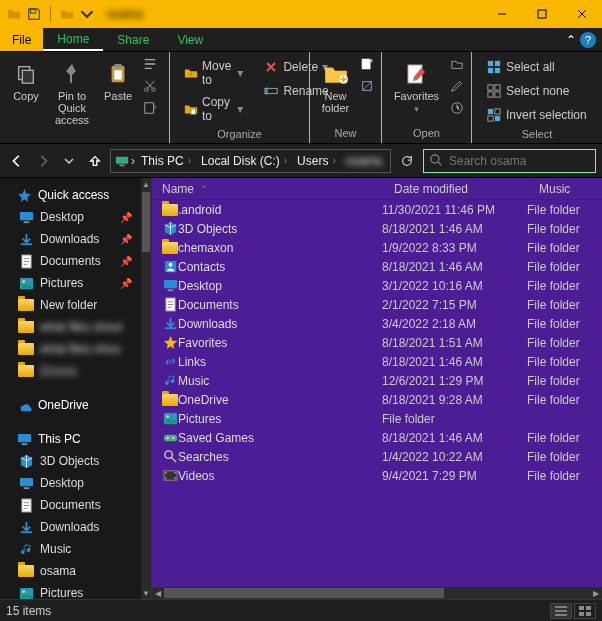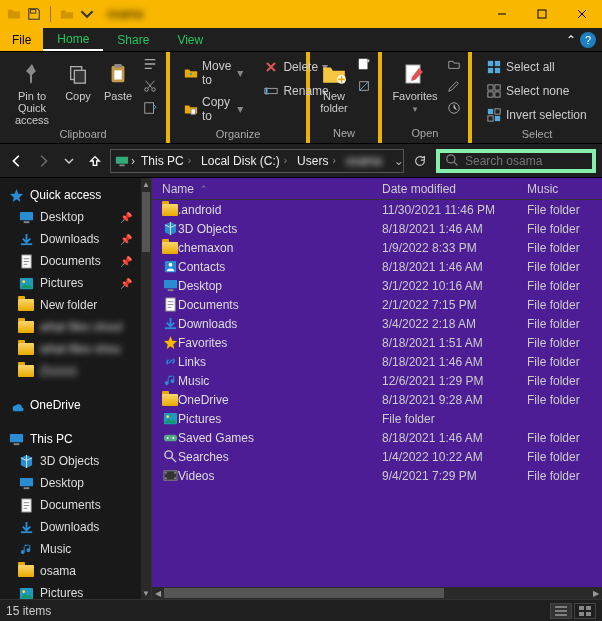--- a/index.html
+++ b/index.html
@@ -15,59 +15,59 @@
 
 .menubar { height: 24px; background: #1f1f1f; display: flex; align-items: stretch; border-bottom: 1px solid #000; position: relative; }
 .menubar .filetab { background: #f9b700; color: #000; padding: 4px 12px; display: flex; align-items: center; }
 .menubar .mtab { padding: 4px 14px; display: flex; align-items: center; color: #22c55e; }
 .menubar .mtab.active { background: #1f1f1f; border-bottom: 2px solid #fff; }
 .menubar .mright { position: absolute; right: 6px; top: 4px; display: flex; gap: 4px; align-items: center; }
 .menubar .mright .chev { color: #fff; }
 .menubar .mright .help { width: 16px; height: 16px; border-radius: 50%; background: #1e7fbe; color: #fff; display: flex; align-items: center; justify-content: center; font-size: 11px; }
 
 .ribbon { height: 92px; background: #1f1f1f; display: flex; border-bottom: 1px solid #000; }
-.rgroup { display: flex; flex-direction: column; border-right: 4px solid #eab308; }
+.rgroup { display: flex; flex-direction: column; border-right: 1px solid #eab308; }
 .rgroup .body { flex: 1; display: flex; align-items: flex-start; padding: 4px 6px 0 6px; }
 .rgroup .label { text-align: center; font-size: 11px; color: #aaa; padding: 2px 0 4px 0; }
 .rbtn-lg { width: 52px; display: flex; flex-direction: column; align-items: center; text-align: center; gap: 2px; color: #ccc; padding: 4px 2px 0 2px; }
 .rbtn-lg .ico { width: 28px; height: 28px; display: flex; align-items: center; justify-content: center; }
 .rbtn-lg .txt { font-size: 11px; line-height: 1.1; }
 .rbtn-sm { display: flex; align-items: center; gap: 4px; color: #ccc; padding: 3px 6px; font-size: 11px; }
 .stack { display: flex; flex-direction: column; gap: 2px; margin-left: 4px; }
 .ico svg, .ico16 svg { display: block; }
 .ico16 { width: 16px; height: 16px; display: inline-flex; align-items: center; justify-content: center; }
 
 .navbar { height: 34px; background: #1f1f1f; display: flex; align-items: center; padding: 0 6px; gap: 4px; border-bottom: 1px solid #000; }
 .navbtn { width: 22px; height: 22px; display: flex; align-items: center; justify-content: center; color: #fff; }
 .navbtn.dis { color: #666; }
 .breadcrumb { flex: 1; height: 24px; border: 1px solid #555; background: #1f1f1f; display: flex; align-items: center; padding: 0 4px; gap: 2px; overflow: hidden; }
 .crumb { display: flex; align-items: center; gap: 4px; color: #eee; padding: 0 4px; font-size: 12px; white-space: nowrap; }
 .crumb .chev { color: #888; font-size: 10px; }
 .bc-drop { margin-left: auto; color: #aaa; padding: 0 6px; }
 .refresh { width: 24px; height: 24px; display: flex; align-items: center; justify-content: center; color: #ccc; }
-.searchbox { width: 160px; height: 24px; border: 4px solid #86efac; background: #1f1f1f; display: flex; align-items: center; padding: 0 6px; gap: 6px; color: #888; }
+.searchbox { width: 173px; height: 24px; border: 1px solid #86efac; background: #1f1f1f; display: flex; align-items: center; padding: 0 6px; gap: 6px; color: #888; }
 .searchbox input { flex: 1; background: transparent; border: none; outline: none; color: #ccc; font-size: 12px; }
 
 .content { flex: 1; display: flex; min-height: 0; position: relative; }
 .sidebar { width: 152px; background: #191919; border-right: 1px solid #333; overflow: hidden; display: flex; flex-direction: column; position: relative; }
 .tree { flex: 1; overflow: hidden; padding: 6px 0; }
 .tnode { display: flex; align-items: center; gap: 6px; padding: 3px 4px 3px 18px; color: #ddd; white-space: nowrap; }
 .tnode .pin { position: absolute; right: 18px; color: #888; font-size: 10px; }
-.tnode.section { padding-left: 8px; color: #fff; margin-top: 2px; }
+.tnode.section { padding-left: 16px; color: #fff; margin-top: 2px; }
 .tnode.section.first { margin-top: 0; }
 .tnode.blurred span.lab { filter: blur(3px); }
 .side-scroll { position: absolute; right: 0; top: 0; bottom: 0; width: 10px; background: #2a2a2a; }
 .side-scroll .thumb { position: absolute; left: 1px; right: 1px; top: 14px; height: 60px; background: #555; }
 .side-scroll .arr { position: absolute; left: 0; right: 0; height: 12px; display: flex; align-items: center; justify-content: center; color: #999; font-size: 8px; }
 .side-scroll .arr.up { top: 0; } .side-scroll .arr.dn { bottom: 0; }
 
 .main { flex: 1; background: #4c1d95; display: flex; flex-direction: column; min-width: 0; }
 .cols { display: flex; height: 22px; border-bottom: 1px solid #333; color: #ccc; align-items: center; }
 .ch-name { width: 230px; padding-left: 10px; display: flex; align-items: center; gap: 6px; }
-.ch-date { width: 145px; }
+.ch-date { width: 145px; margin-left: 12px; }
 .ch-type { flex: 1; }
 .rows { flex: 1; overflow: hidden; }
 .row { display: flex; align-items: center; height: 19px; color: #ddd; }
 .row .c-name { width: 230px; padding-left: 10px; display: flex; align-items: center; }
 .row .c-date { width: 145px; color: #ccc; }
 .row .c-type { flex: 1; color: #ccc; }
 .hscroll { height: 12px; background: #2a2a2a; position: relative; }
 .hscroll .thumb { position: absolute; top: 1px; bottom: 1px; left: 12px; width: 280px; background: #555; }
 .hscroll .arr { position: absolute; top: 0; bottom: 0; width: 12px; display: flex; align-items: center; justify-content: center; color: #999; font-size: 8px; }
 .hscroll .arr.l { left: 0; } .hscroll .arr.r { right: 0; }
@@ -136,37 +136,37 @@
   <div class="mtab">View</div>
   <div class="mright">
     <span class="chev">⌃</span>
     <span class="help">?</span>
   </div>
 </div>
 
 <div class="ribbon">
   <div class="rgroup" style="width:170px">
     <div class="body">
-      <div class="rbtn-lg">
-        <span class="ico">
-            <svg width="24" height="24" viewBox="0 0 24 24">
-              <path d="M12 2l3 6 1 1-4 4v7l-1 2-1-2v-7L6 9l1-1z" fill="#888"></path>
-            </svg>
-          </span>
-        <span class="txt" style="white-space:pre-line">Pin to Quick
-access</span>
-      </div>
       <div class="rbtn-lg" style="width:40px">
         <span class="ico">
             <svg width="22" height="22" viewBox="0 0 24 24">
               <rect x="4" y="4" width="12" height="14" fill="none" stroke="#aaa" stroke-width="1.5"></rect>
               <rect x="8" y="8" width="12" height="14" fill="#333" stroke="#aaa" stroke-width="1.5"></rect>
             </svg>
           </span>
         <span class="txt">Copy</span>
+      </div>
+      <div class="rbtn-lg">
+        <span class="ico">
+            <svg width="24" height="24" viewBox="0 0 24 24">
+              <path d="M12 2l3 6 1 1-4 4v7l-1 2-1-2v-7L6 9l1-1z" fill="#888"></path>
+            </svg>
+          </span>
+        <span class="txt" style="white-space:pre-line">Pin to Quick
+access</span>
       </div>
       <div class="rbtn-lg" style="width:40px">
         <span class="ico">
             <svg width="22" height="22" viewBox="0 0 24 24">
               <rect x="5" y="3" width="14" height="18" rx="2" fill="#c49a4a"></rect>
               <rect x="8" y="1" width="8" height="4" rx="1" fill="#888"></rect>
               <rect x="8" y="8" width="8" height="10" fill="#fff"></rect>
             </svg>
           </span>
         <span class="txt">Paste</span>
@@ -185,21 +185,20 @@
             </svg>
           </span>
         <span class="ico16" style="margin-top:4px">
             <svg width="14" height="14" viewBox="0 0 16 16">
               <rect x="2" y="2" width="10" height="12" fill="none" stroke="#aaa"></rect>
               <path d="M12 10l3-3-3-3" fill="none" stroke="#5ad"></path>
             </svg>
           </span>
       </div>
     </div>
-    <div class="label">Clipboard</div>
   </div>
   <div class="rgroup" style="width:140px">
     <div class="body">
       <div class="stack" style="margin-left:2px">
         <div class="rbtn-sm">
             <span class="ico16">
               <svg width="14" height="14" viewBox="0 0 16 16">
                 <path d="M1 4h5l1 2h8v7H1z" fill="#e8a900"></path>
                 <path d="M6 9l3-2v4z" fill="#39c"></path>
               </svg>

